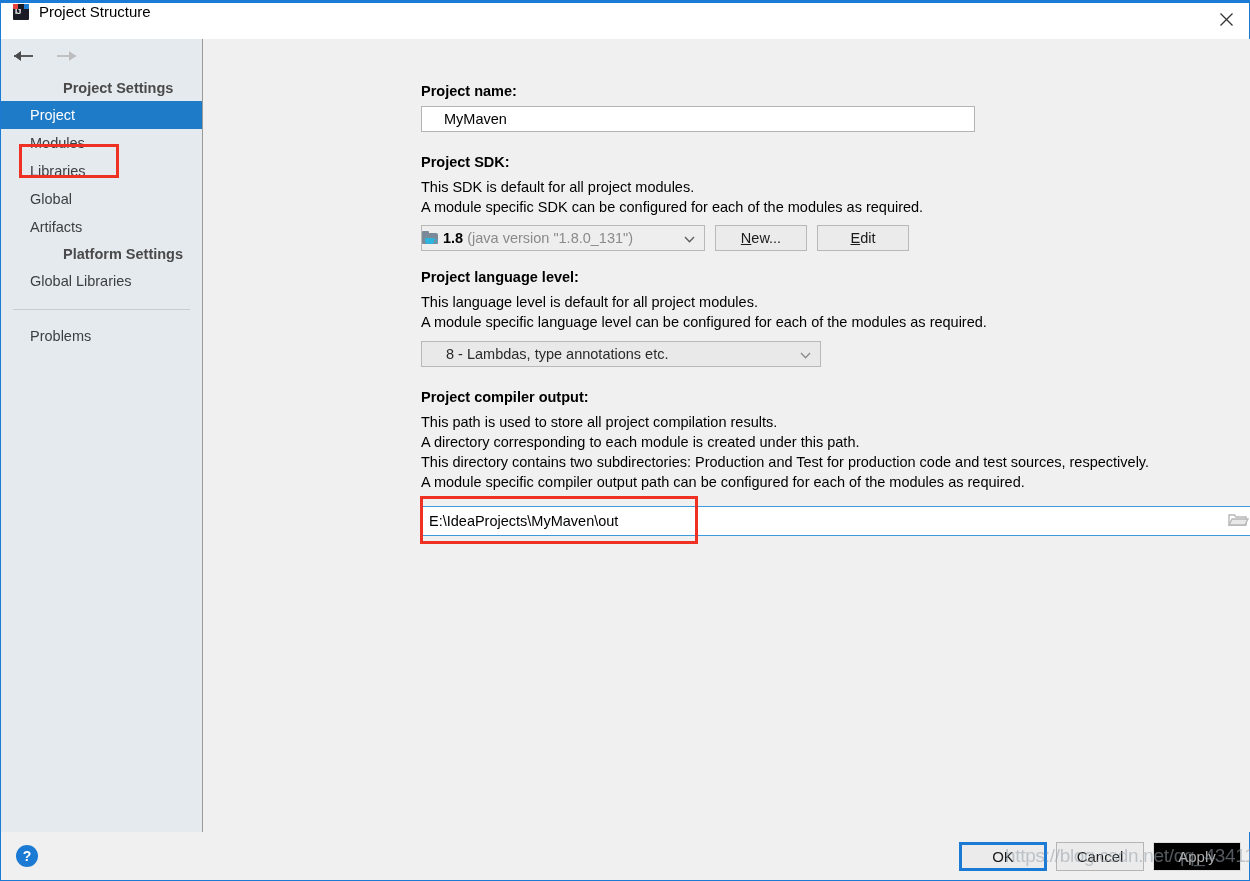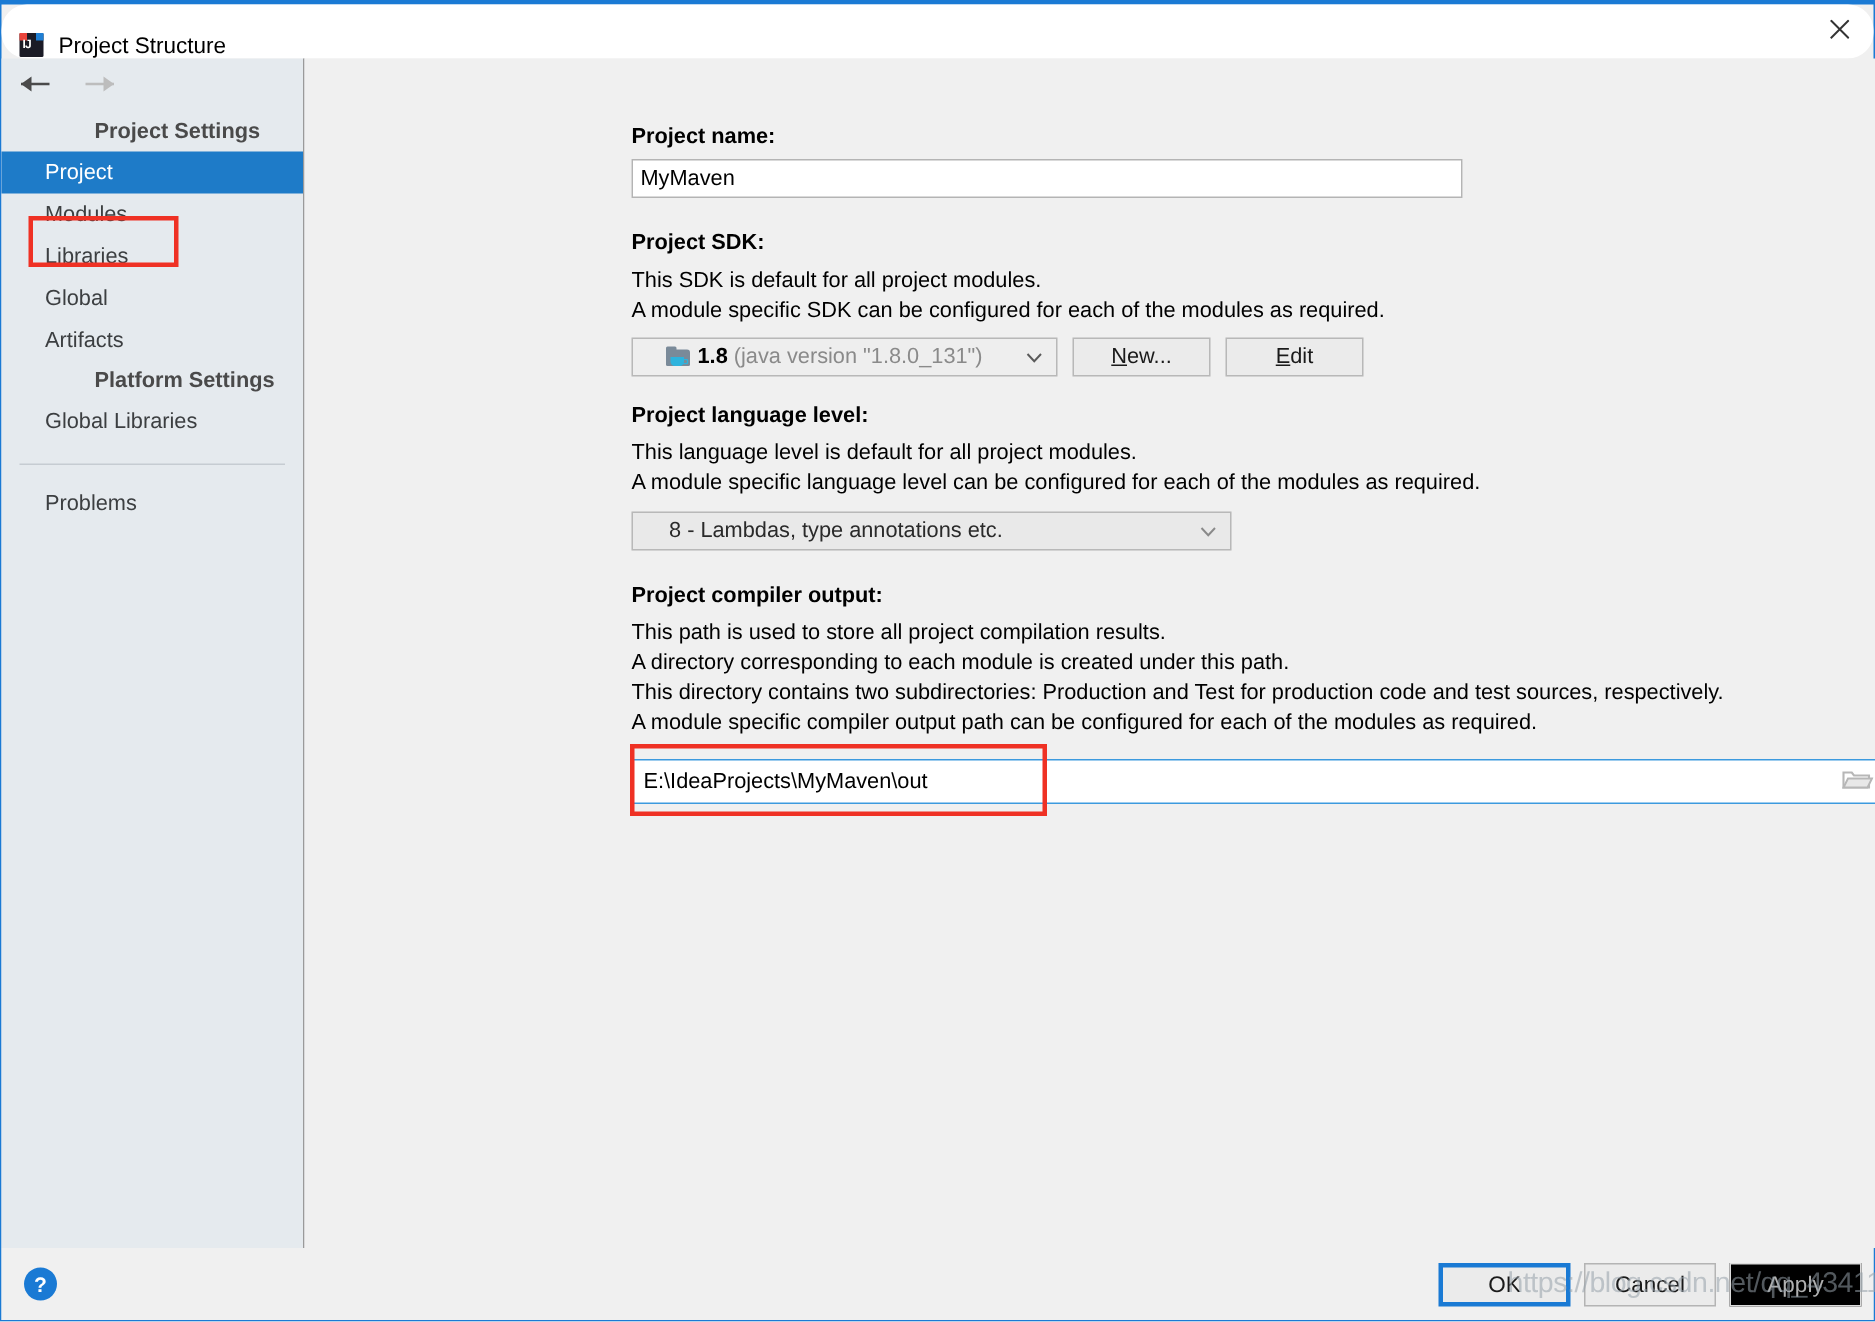--- a/index.html
+++ b/index.html
@@ -25,23 +25,22 @@
     background: #f0f0f0;
     display: flex;
     flex-direction: column;
   }
   
   .titlebar {
     height: 36px;
     flex: 0 0 36px;
     background: #ffffff;
     display: flex;
-    align-items: flex-end;
-    position: relative;
-    border-radius: 17px;
+    align-items: flex-start;
+    position: relative;
   }
   .title-icon {
     width: 18px;
     height: 18px;
     margin-left: 11px;
     margin-right: 9px;
     position: relative;
     flex: 0 0 18px;
   }
   .title-icon .ij-box {
@@ -177,42 +176,42 @@
     font-family: "Liberation Sans", sans-serif;
   }
   .text-input {
     width: 554px;
     height: 26px;
     box-sizing: border-box;
     border: 1px solid #b4b4b4;
     background: #ffffff;
     font-size: 14.5px;
     color: #000000;
-    padding: 0 5px;
+    padding: 0 22px;
     font-family: "Liberation Sans", sans-serif;
     outline: none;
     line-height: 24px;
   }
   .spacer-18 { height: 18px; }
   .spacer-22 { height: 22px; }
 
   .row { display: flex; align-items: center; }
 
   .combo {
     height: 26px;
     box-sizing: border-box;
     border: 1px solid #b8b8b8;
     background: #eeeeee;
     display: flex;
     align-items: center;
     font-size: 14.5px;
     cursor: pointer;
     position: relative;
   }
-  .combo.sdk { width: 284px; padding-left: 22px; }
+  .combo.sdk { width: 284px; padding-left: 0; }
   .combo.lang { width: 400px; padding-left: 24px; background: #e9e9e9; }
   .combo .caret {
     position: absolute;
     right: 9px;
     top: 50%;
     transform: translateY(-50%);
   }
   .sdk-icon {
     width: 18px; height: 15px;
     position: relative;

